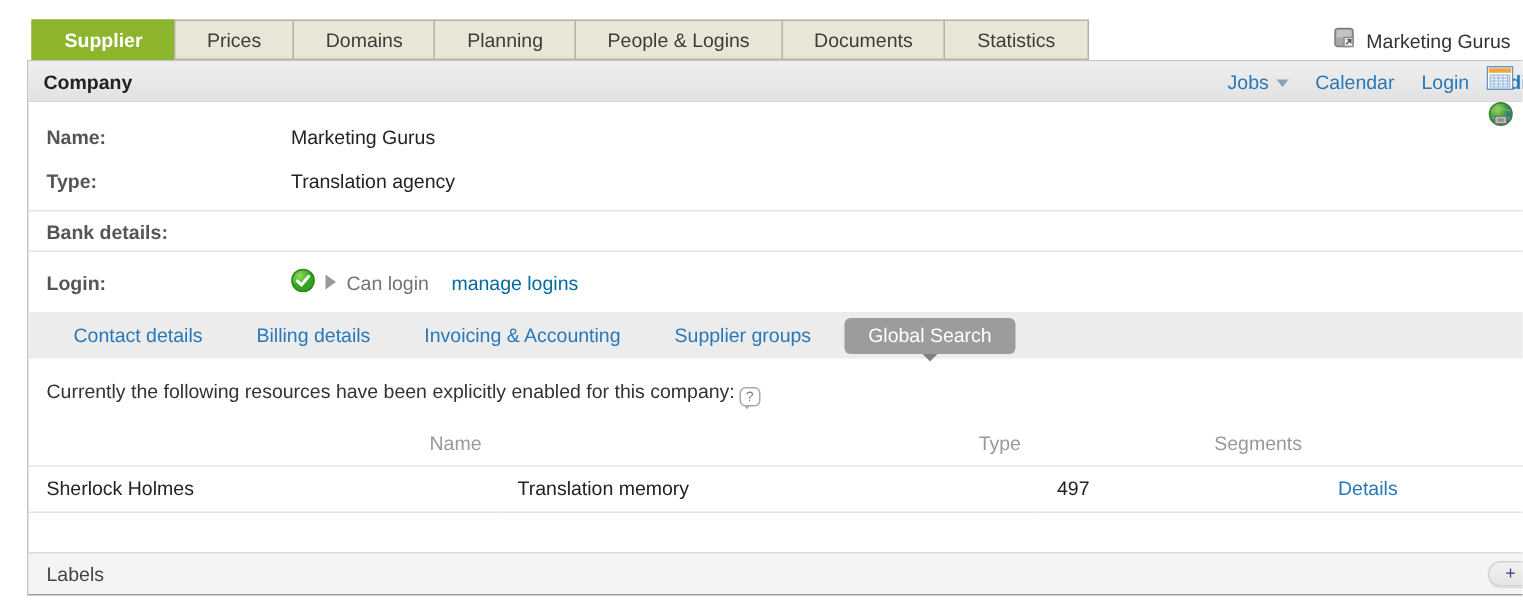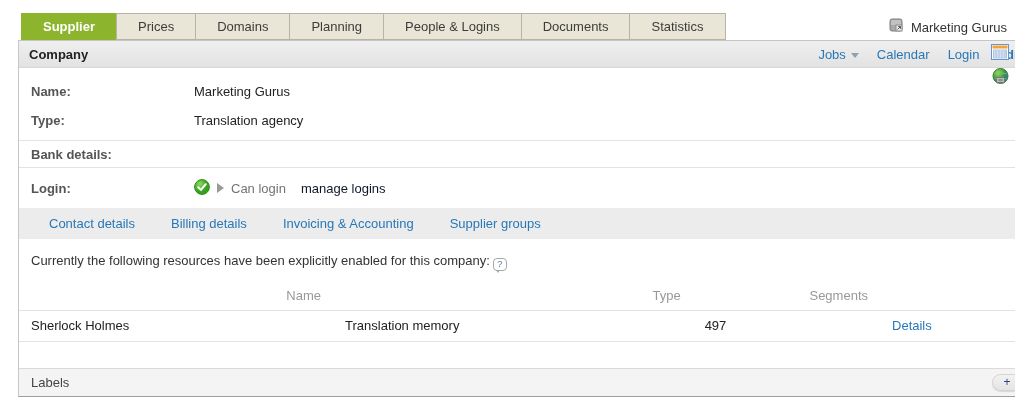--- a/index.html
+++ b/index.html
@@ -51,21 +51,21 @@
   .sec-fields { flex:0 0 72px; padding-top:9px; }
   .frow { display:flex; align-items:center; height:29px; padding-left:12px; }
   .frow .lbl { width:163px; font-weight:bold; color:#555; }
   .frow .val { color:#222; }
   .sec-bank { flex:0 0 27px; border-top:1px solid #e2e2e2; display:flex; align-items:center; padding-left:12px; }
   .sec-bank .lbl { font-weight:bold; color:#555; }
   .sec-login { flex:0 0 41px; border-top:1px solid #e2e2e2; display:flex; align-items:center; padding-left:12px; }
   .sec-login .lbl { width:163px; font-weight:bold; color:#555; }
   .login-val { display:flex; align-items:center; gap:7px; }
   .login-status { color:#737373; }
-  .login-manage { color:#0f172a; margin-left:8px; cursor:pointer; }
+  .login-manage { color:#0369a1; margin-left:8px; cursor:pointer; }
   .tri-right {
     width:0; height:0; display:inline-block;
     border-top:5px solid transparent; border-bottom:5px solid transparent;
     border-left:7px solid #9a9a9a;
   }
 
   
   .side-icons { position:absolute; top:44px; right:6px; display:flex; flex-direction:column; gap:5px; align-items:center; z-index:3; }
 
   
@@ -189,20 +189,21 @@
       <span class="login-status">Can login</span>
       <a class="login-manage">manage logins</a>
     </span>
   </div>
 
   <div class="subtabbar">
     <a class="subtab">Contact details</a>
     <a class="subtab">Billing details</a>
     <a class="subtab">Invoicing &amp; Accounting</a>
     <a class="subtab">Supplier groups</a>
+    <span class="subtab-pill">Global Search</span>
   </div>
 
   <div class="content">
     <div class="intro">
       <span>Currently the following resources have been explicitly enabled for this company:</span><span class="help-icon">?</span>
     </div>
     <table class="res">
       <thead>
         <tr>
           <th class="col-name">Name</th>

